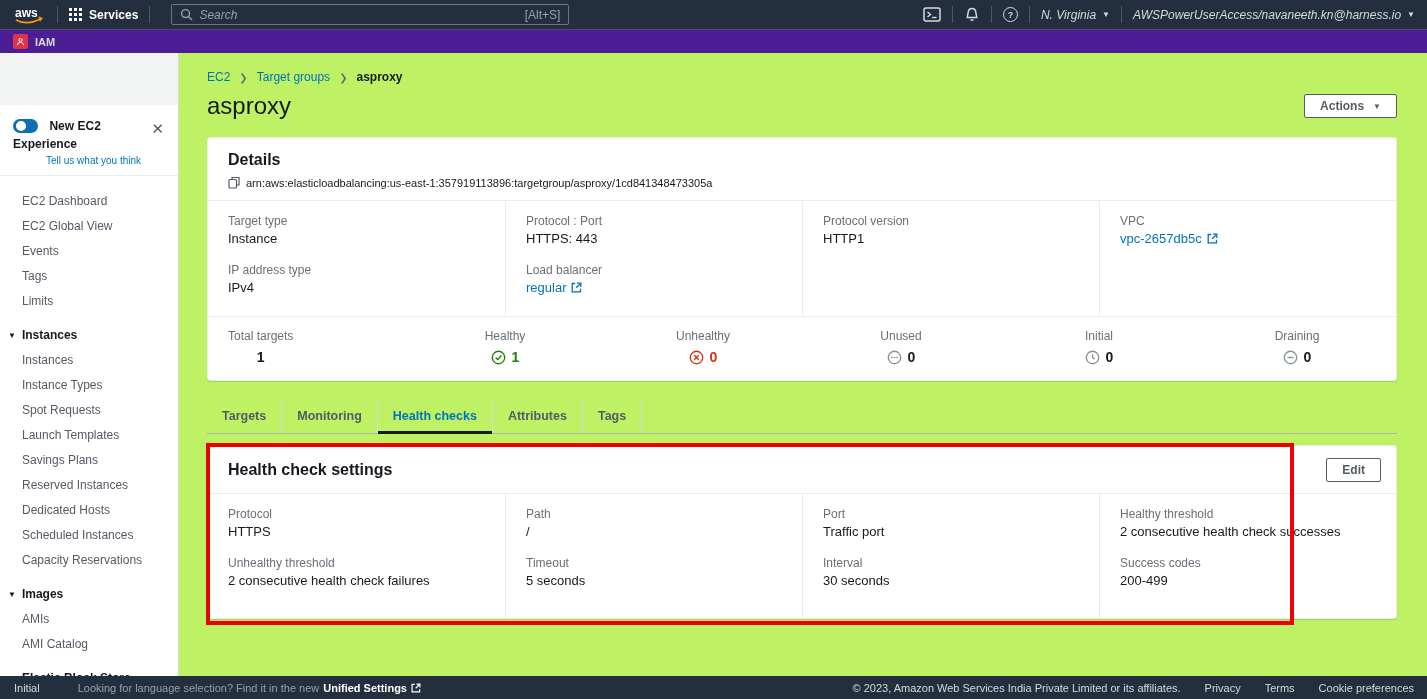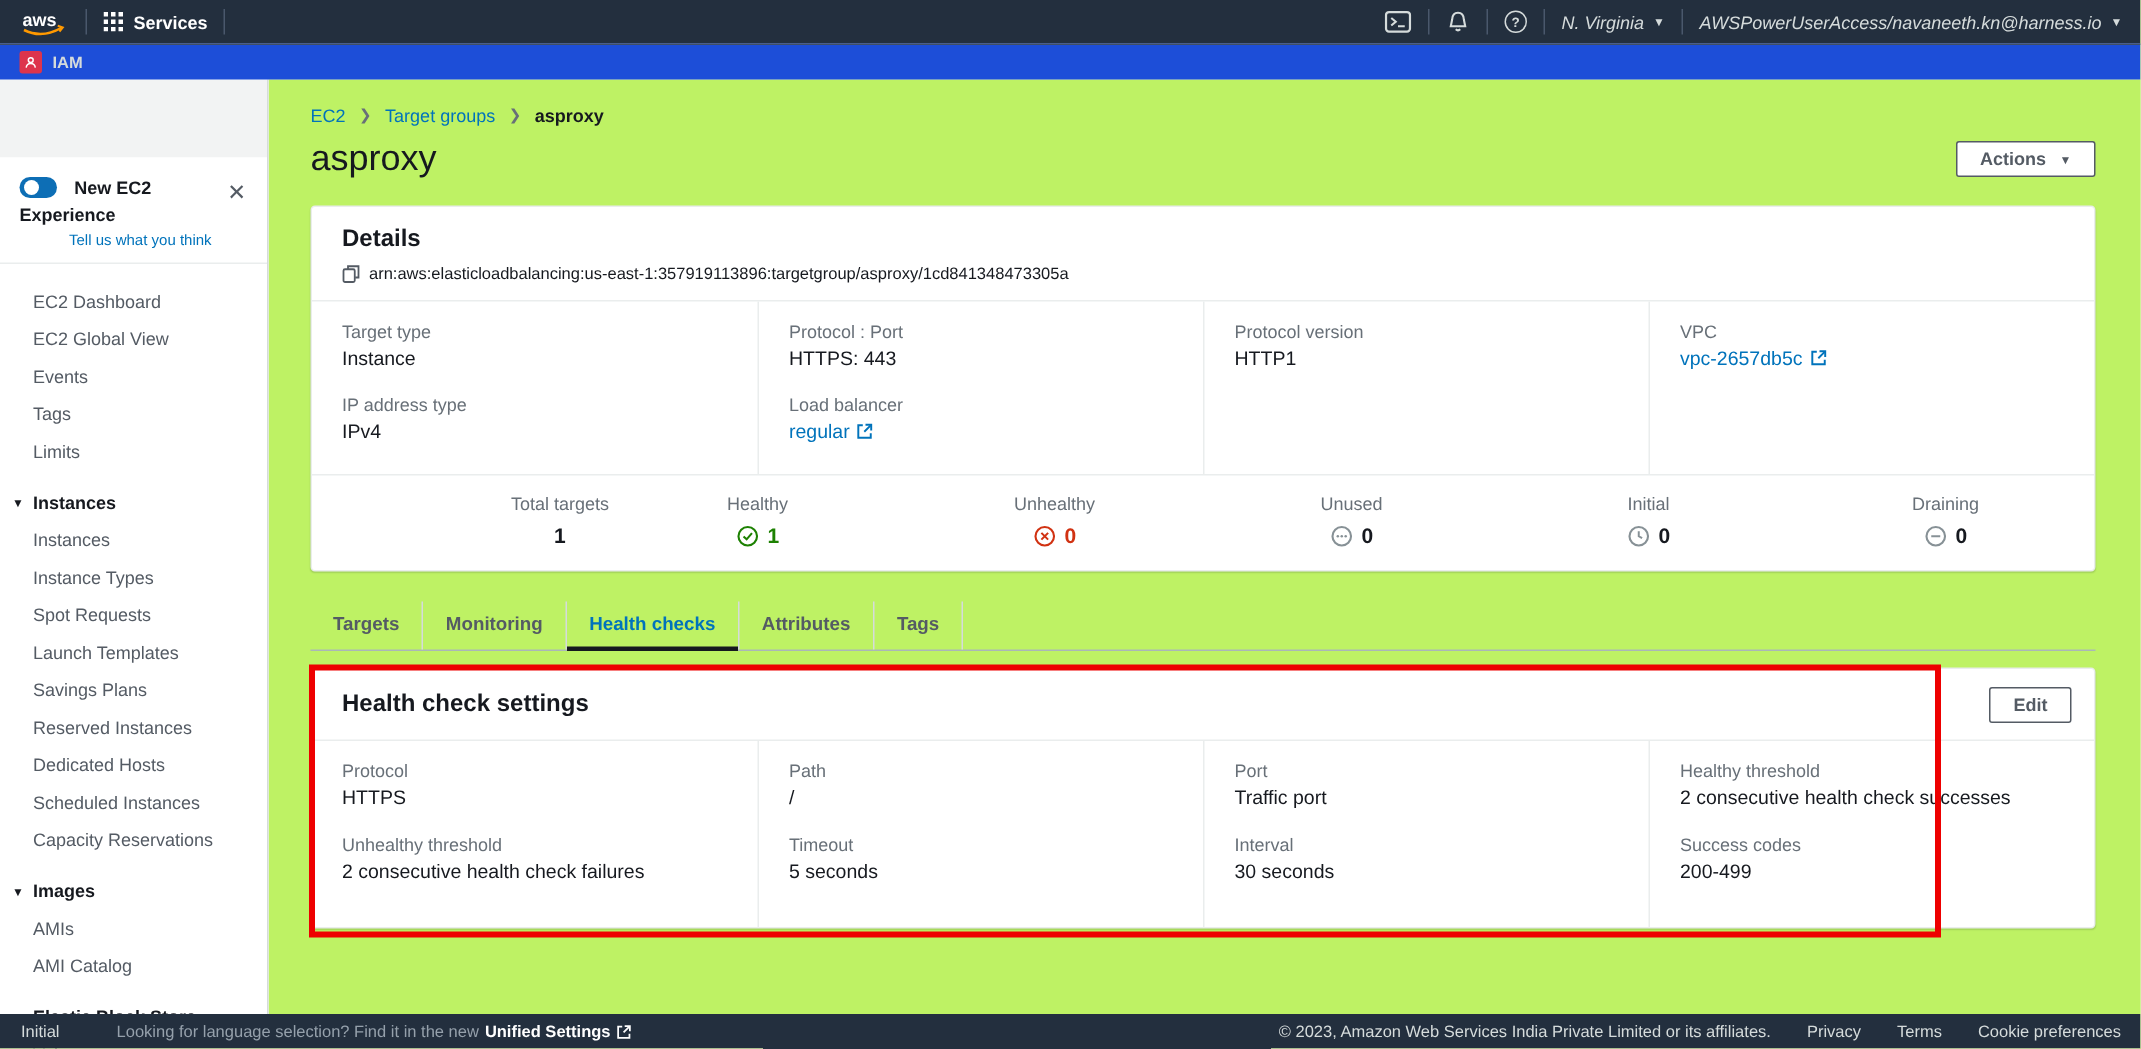--- a/index.html
+++ b/index.html
@@ -1,21 +1,21 @@
 <!DOCTYPE html>
 <html><head>
 <meta charset="utf-8">
 <style>
   * { margin:0; padding:0; box-sizing:border-box; }
   html,body { width:1427px; height:699px; overflow:hidden; }
   body { font-family:"Liberation Sans", sans-serif; background:#f2f3f3; position:relative; color:#16191f; }
 
   
   .topbar { position:absolute; top:0; left:0; right:0; height:29px; background:#232f3e; display:flex; align-items:center; padding:0 12px; z-index:30; }
-  .subbar { position:absolute; top:29px; left:0; right:0; height:24px; background:#1d4ed8; border-top:1px solid #414f63; display:flex; align-items:center; padding-left:13px; z-index:30; }
+  .subbar { position:absolute; top:29px; left:0; right:0; height:24px; background:#4c1d95; border-top:1px solid #414f63; display:flex; align-items:center; padding-left:13px; z-index:30; }
   .tb-vdiv { width:1px; height:17px; background:#4a586c; margin:0 11px; }
   .tb-btn { display:flex; align-items:center; gap:7px; color:#fff; font-size:12px; font-weight:bold; cursor:pointer; }
   .searchbox { margin-left:10px; width:398px; height:21px; border:1px solid #6b7785; border-radius:2px; display:flex; align-items:center; padding:0 8px; gap:6px; }
   .searchbox input { flex:1; background:transparent; border:none; outline:none; color:#d5dbdb; font-size:12px; font-style:italic; font-family:"Liberation Sans",sans-serif; }
   .searchbox input::placeholder { color:#95a0ab; font-style:italic; }
   .search-kbd { color:#95a0ab; font-size:12px; }
   .tb-right { margin-left:auto; display:flex; align-items:center; }
   .tb-ic { display:flex; align-items:center; justify-content:center; cursor:pointer; }
   .tb-text { color:#d5dbdb; font-size:12px; display:flex; align-items:center; gap:6px; cursor:pointer;font-style:italic; }
   .caret-down { font-size:8px; color:#d5dbdb; }
@@ -56,21 +56,21 @@
 
   .details-grid { display:grid; grid-template-columns:1fr 1fr 1fr 1fr; border-top:1px solid #eaeded; }
   .dcol { padding:13px 20px 4px 20px; }
   .dcol + .dcol { border-left:1px solid #eaeded; }
   .f-label { font-size:12px; color:#687078; }
   .f-value { font-size:13px; color:#16191f; margin:3px 0 17px 0; }
   .f-link { color:#0073bb; display:inline-flex; align-items:center; gap:5px; cursor:pointer; }
 
   .stats-row { display:grid; grid-template-columns:repeat(6,1fr); border-top:1px solid #eaeded; padding:12px 0 15px 0; }
   .stat { display:flex; justify-content:center; }
-  .stat:first-child { justify-content:flex-end; padding-left:20px; }
+  .stat:first-child { justify-content:flex-start; padding-left:20px; }
   .stat-inner { text-align:center; }
   .stat-label { font-size:12px; color:#687078; }
   .stat-value { margin-top:6px; font-size:14px; font-weight:bold; color:#16191f; display:flex; align-items:center; justify-content:center; gap:6px; }
   .stat-value.green { color:#1d8102; }
   .stat-value.red { color:#d13212; }
   .st-ic { display:flex; }
 
   .tabs { margin:20px 30px 0 28px; display:flex; border-bottom:1px solid #aab7b8; }
   .tab { font-size:12.5px; font-weight:bold; color:#545b64; padding:8px 15px 10px 15px; border-right:1px solid #d5dbdb; position:relative; cursor:pointer; }
   .tab.active { color:#0073bb; }
@@ -116,20 +116,28 @@
           <rect x="5" y="5" width="3" height="3"></rect>
           <rect x="10" y="5" width="3" height="3"></rect>
         <rect x="0" y="10" width="3" height="3"></rect>
           <rect x="5" y="10" width="3" height="3"></rect>
           <rect x="10" y="10" width="3" height="3"></rect>
       </g>
     </svg>
     <span>Services</span>
   </span>
   <span class="tb-vdiv"></span>
+  <div class="searchbox">
+    <svg width="13" height="13" viewBox="0 0 14 14">
+      <circle cx="6" cy="6" r="4.3" stroke="#95a0ab" stroke-width="1.5" fill="none"></circle>
+      <line x1="9.3" y1="9.3" x2="13" y2="13" stroke="#95a0ab" stroke-width="1.5"></line>
+    </svg>
+    <input type="text" placeholder="Search" style="">
+    <span class="search-kbd">[Alt+S]</span>
+  </div>
   <div class="tb-right">
     <span class="tb-ic">
       <svg width="18" height="15" viewBox="0 0 18 15">
         <rect x="1" y="1" width="16" height="13" rx="2" stroke="#d5dbdb" stroke-width="1.5" fill="none"></rect>
         <path d="M4.5 5 L7.5 7.5 L4.5 10" stroke="#d5dbdb" stroke-width="1.4" fill="none"></path>
         <line x1="9" y1="10.5" x2="13.5" y2="10.5" stroke="#d5dbdb" stroke-width="1.4"></line>
       </svg>
     </span>
     <span class="tb-vdiv"></span>
     <span class="tb-ic">

